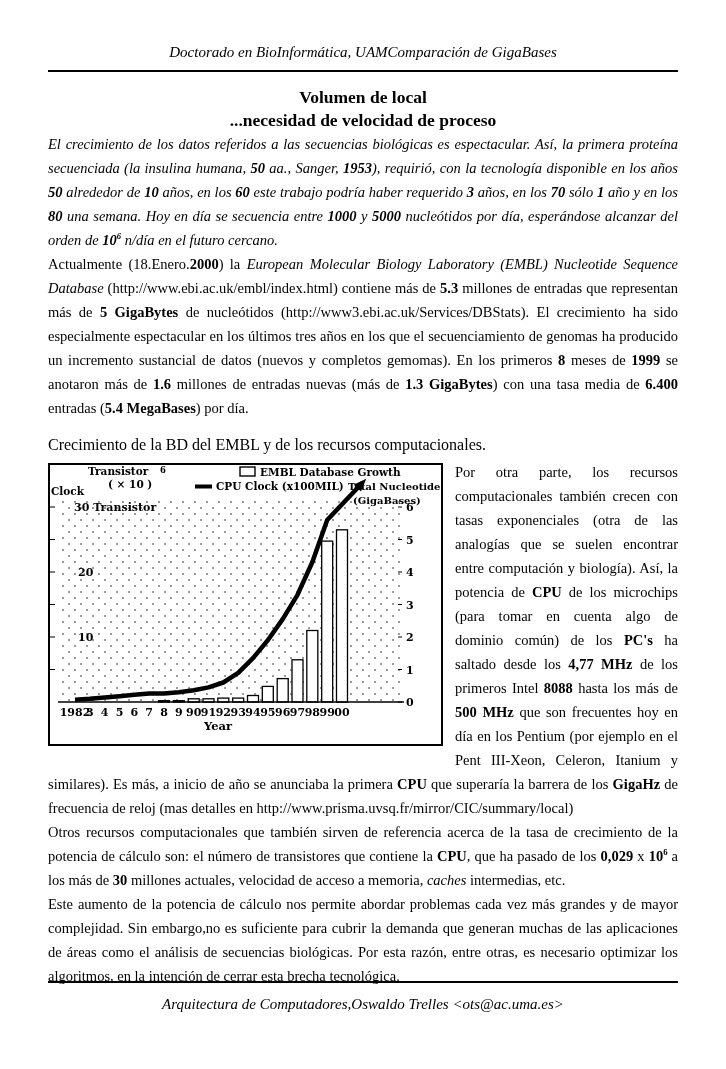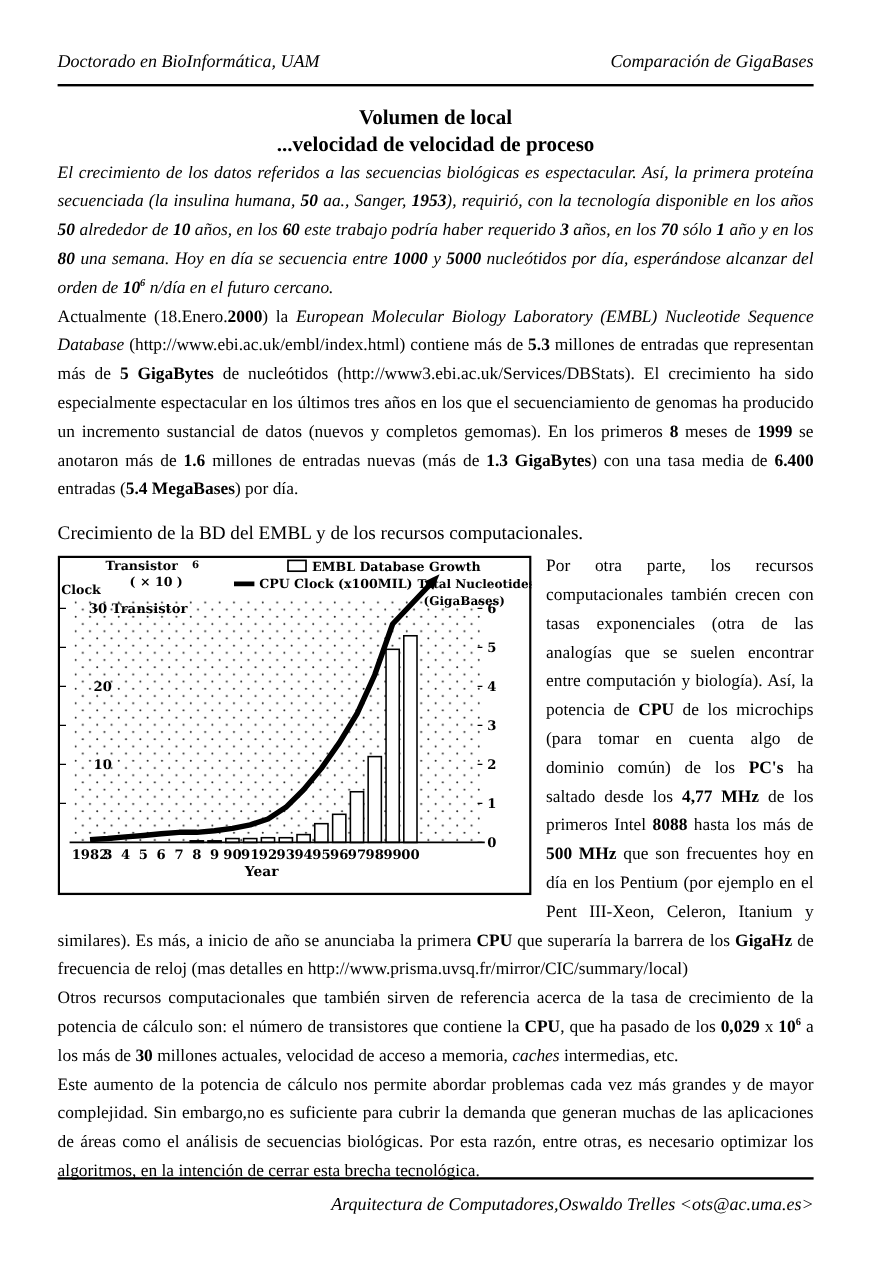--- a/index.html
+++ b/index.html
@@ -2,57 +2,57 @@
 <html><head>
 <meta charset="utf-8">
 <style>
   html,body{margin:0;padding:0;background:#e8e8e8;}
   .page{
     width:726px;height:1069px;position:relative;background:#ffffff;
     font-family:"Liberation Serif",serif;color:#000;margin:0 auto;overflow:hidden;
   }
   .content{padding:44px 48px 0 48px;}
   .doc-header{
-    display:flex;justify-content:space-between;align-items:flex-end;
+    display:flex;justify-content:center;align-items:flex-end;
     font-style:italic;font-size:15px;padding-bottom:9px;border-bottom:2px solid #000;
   }
   .doc-title{margin:14px 0 0 0;text-align:center;font-size:17.5px;line-height:23px;font-weight:bold;}
   .doc-title span{display:block;}
   p.body{font-size:14.5px;line-height:24px;text-align:justify;margin:0;}
   p.body sup{font-size:0.6em;line-height:0;}
   .p1{margin-top:22px;font-style:italic;}
   .p2{margin-top:20px;}
   .caption{font-size:16px;margin:16px 0 6px 0;line-height:18px;}
   .figpara::after{content:"";display:block;clear:both;}
   .chart-figure{float:left;margin:3px 12px 4px 0;padding:0;}
   .chart-figure svg{display:block;}
   svg text{font-family:"DejaVu Serif",serif;font-weight:bold;fill:#000;}
   .p4{margin-top:18px;}
   .p5{margin-top:20px;}
   .doc-footer{
     position:absolute;left:48px;right:48px;top:981px;
     border-top:2px solid #000;padding-top:13px;
-    display:flex;justify-content:flex-end;
+    display:flex;justify-content:center;
     font-style:italic;font-size:15px;
   }
 </style>
 </head>
 <body>
 
 <div class="page">
   <div class="content">
 
     <div class="doc-header">
       <span>Doctorado en BioInformática, UAM</span>
       <span>Comparación de GigaBases</span>
     </div>
 
     <h1 class="doc-title">
       <span>Volumen de local</span>
-      <span>...velocidad de velocidad de proceso</span>
+      <span>...necesidad de velocidad de proceso</span>
     </h1>
 
     <p class="body p1"><span>El crecimiento de los datos referidos a las secuencias biológicas es espectacular. Así, la primera proteína secuenciada (la insulina humana, </span><span style="font-weight: bold;">50</span><span> aa., Sanger, </span><span style="font-weight: bold;">1953</span><span>), requirió, con la tecnología disponible en los años </span><span style="font-weight: bold;">50</span><span> alrededor de </span><span style="font-weight: bold;">10</span><span> años, en los </span><span style="font-weight: bold;">60</span><span> este trabajo podría haber requerido </span><span style="font-weight: bold;">3</span><span> años, en los </span><span style="font-weight: bold;">70</span><span> sólo </span><span style="font-weight: bold;">1</span><span> año y en los </span><span style="font-weight: bold;">80</span><span> una semana. Hoy en día se secuencia entre </span><span style="font-weight: bold;">1000</span><span> y </span><span style="font-weight: bold;">5000</span><span> nucleótidos por día, esperándose alcanzar del orden de </span><span style="font-weight: bold;">10</span><sup style="font-weight: bold;">6</sup><span> n/día en el futuro cercano.</span></p>
 
     <p class="body p2"><span>Actualmente (18.Enero.</span><span style="font-weight: bold;">2000</span><span>) la </span><span style="font-style: italic;">European Molecular Biology Laboratory (EMBL) Nucleotide Sequence Database</span><span> (http://www.ebi.ac.uk/embl/index.html) contiene más de </span><span style="font-weight: bold;">5.3</span><span> millones de entradas que representan más de </span><span style="font-weight: bold;">5 GigaBytes</span><span> de nucleótidos (http://www3.ebi.ac.uk/Services/DBStats). El crecimiento ha sido especialmente espectacular en los últimos tres años en los que el secuenciamiento de genomas ha producido un incremento sustancial de datos (nuevos y completos gemomas). En los primeros </span><span style="font-weight: bold;">8</span><span> meses de </span><span style="font-weight: bold;">1999</span><span> se anotaron más de </span><span style="font-weight: bold;">1.6</span><span> millones de entradas nuevas (más de </span><span style="font-weight: bold;">1.3 GigaBytes</span><span>) con una tasa media de </span><span style="font-weight: bold;">6.400</span><span> entradas (</span><span style="font-weight: bold;">5.4 MegaBases</span><span>) por día.</span></p>
 
     <p class="caption">Crecimiento de la BD del EMBL y de los recursos computacionales.</p>
 
     <div class="figpara">
       <figure class="chart-figure">

